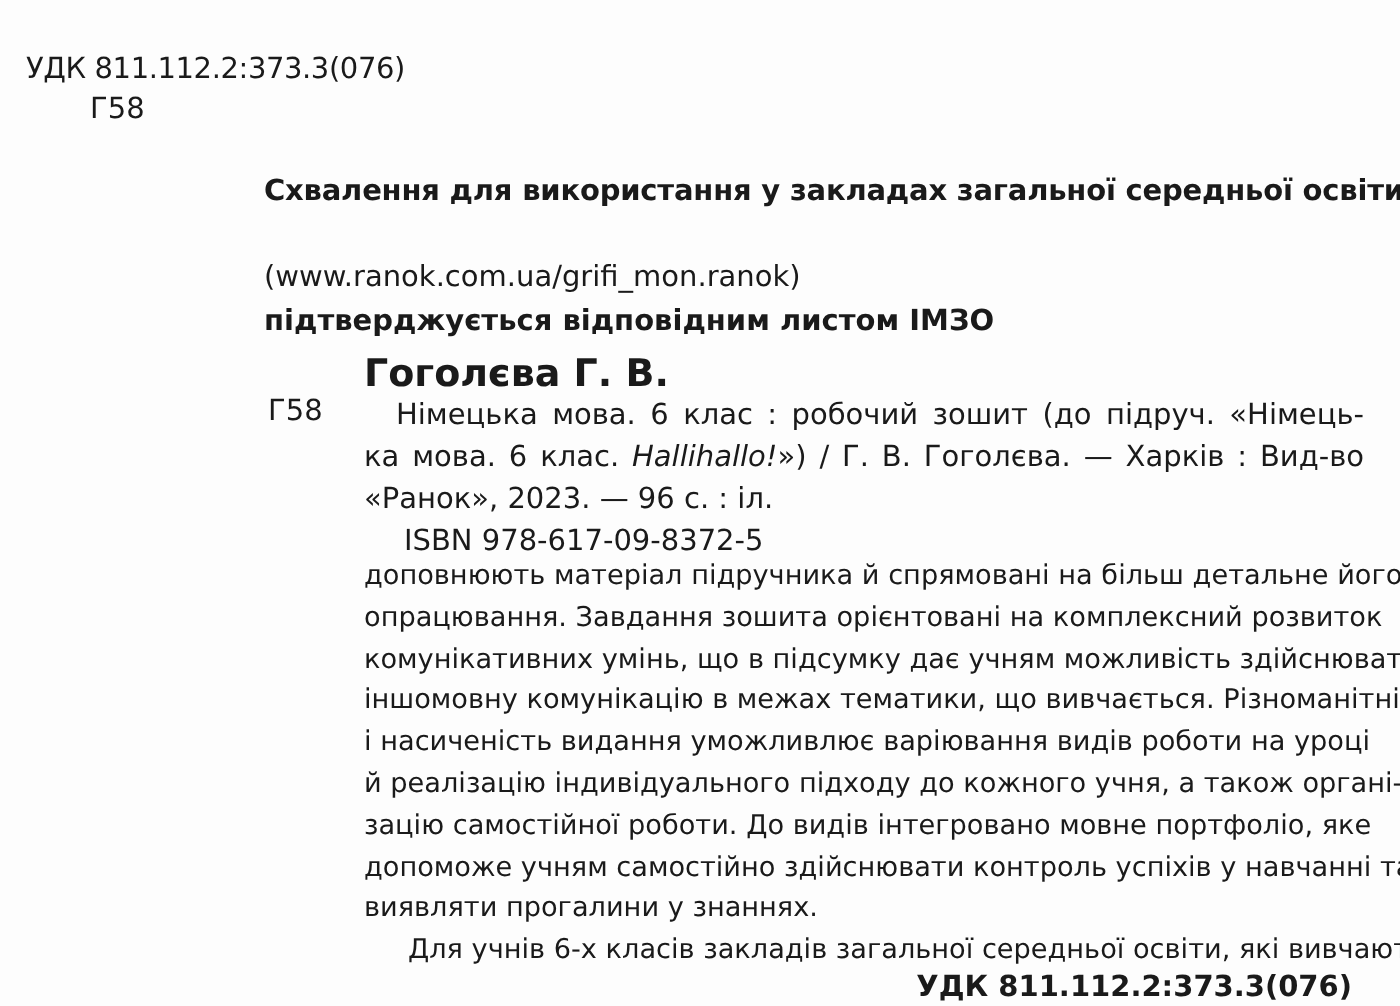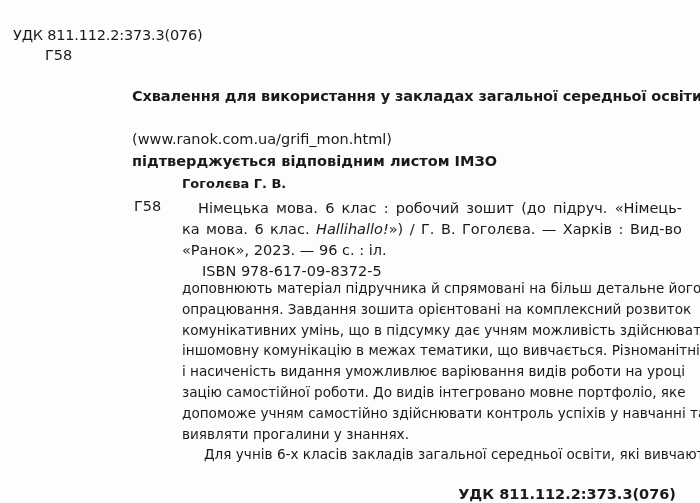--- a/index.html
+++ b/index.html
@@ -7,21 +7,21 @@
     width:700px; height:503px; background:#fdfdfd; position:relative; overflow:hidden;
     font-family:"DejaVu Sans", "Liberation Sans", sans-serif; color:#1a1a1a;
   }
   .abs { position:absolute; white-space:nowrap; }
   .udk-top { left:13px; top:27px; font-size:14.5px; letter-spacing:-0.2px; }
   .idx-top { left:45px; top:47px; font-size:14.5px; }
   .approval { left:0; width:700px; }
   .ap1 { top:88px; font-size:14.5px; font-weight:bold; letter-spacing:-0.1px; left:132px; width:560px; }
   .ap2 { top:110px; font-size:14.5px; font-weight:bold; left:132px; width:560px;margin-top:43px; }
   .ap3 { top:131px; font-size:14.5px; left:132px; width:560px; }
-  .author { left:182px; top:176px; font-size:13px; font-weight:bold; }
+  .author { left:182px; top:176px; font-size:19px; font-weight:bold; }
   .idx { left:134px; top:198px; font-size:14.5px; }
   .bib { left:182px; top:198px; width:500px; font-size:14.5px; line-height:21px; white-space:normal; text-align:justify; }
   .bib .l { display:block; white-space:nowrap; text-align:justify; text-align-last:justify; }
   .bib .l.first { padding-left:16px; }
   .bib .l.last { text-align-last:left; }
   .isbn { left:202px; top:263px; font-size:14.5px; }
   .abstract { left:182px; top:276px; width:494px; font-size:13.6px; line-height:20.8px; }
   .abstract .l { display:block; white-space:nowrap; text-align:justify; text-align-last:justify; }
   .abstract .l.ind { padding-left:22px; }
   .abstract .l.last { text-align-last:left; }
@@ -29,39 +29,40 @@
   em { font-style:italic; }
 </style>
 </head>
 <body>
 
 <div class="abs udk-top">УДК 811.112.2:373.3(076)</div>
 <div class="abs idx-top">Г58</div>
 
 <div class="abs approval ap1">Схвалення для використання у закладах загальної середньої освіти</div>
 <div class="abs approval ap2">підтверджується відповідним листом ІМЗО</div>
-<div class="abs approval ap3">(www.ranok.com.ua/grifi_mon.html)</div>
+<div class="abs approval ap3">(www.ranok.com.ua/grifi_mon.ranok)</div>
 
 <div class="abs author">Гоголєва Г. В.</div>
 <div class="abs idx">Г58</div>
 
 <div class="abs bib">
   <span class="l first">Німецька мова. 6 клас : робочий зошит (до підруч. «Німець-</span>
   <span class="l"><span>ка мова. 6 клас. </span><em>Hallihallo!</em><span>») / Г. В. Гоголєва. — Харків : Вид-во</span></span>
   <span class="l last">«Ранок», 2023. — 96 с. : іл.</span>
 </div>
 
 <div class="abs isbn">ISBN 978-617-09-8372-5</div>
 
 <div class="abs abstract" style="top:278px;">
   <span class="l">доповнюють матеріал підручника й спрямовані на більш детальне його</span>
   <span class="l">опрацювання. Завдання зошита орієнтовані на комплексний розвиток</span>
   <span class="l">комунікативних умінь, що в підсумку дає учням можливість здійснювати</span>
   <span class="l">іншомовну комунікацію в межах тематики, що вивчається. Різноманітність</span>
   <span class="l">і насиченість видання уможливлює варіювання видів роботи на уроці</span>
+  <span class="l">й реалізацію індивідуального підходу до кожного учня, а також органі-</span>
   <span class="l">зацію самостійної роботи. До видів інтегровано мовне портфоліо, яке</span>
   <span class="l">допоможе учням самостійно здійснювати контроль успіхів у навчанні та</span>
   <span class="l last">виявляти прогалини у знаннях.</span>
   <span class="l ind">Для учнів 6-х класів закладів загальної середньої освіти, які вивчають</span>
 
 </div>
 
 <div class="abs udk-bottom">УДК 811.112.2:373.3(076)</div>
 
 </body></html>

